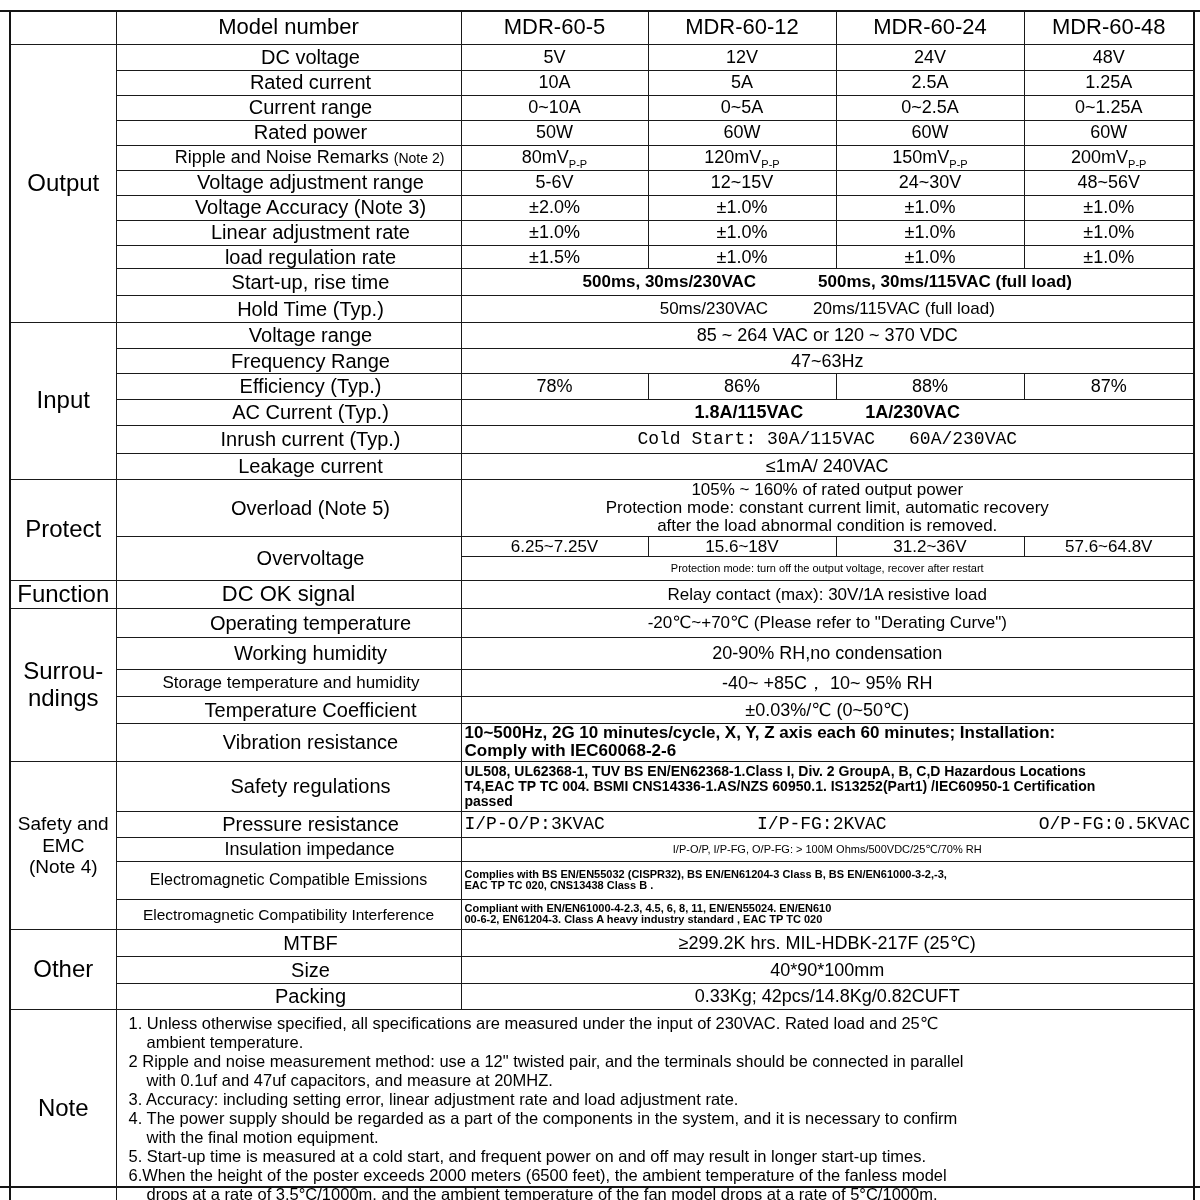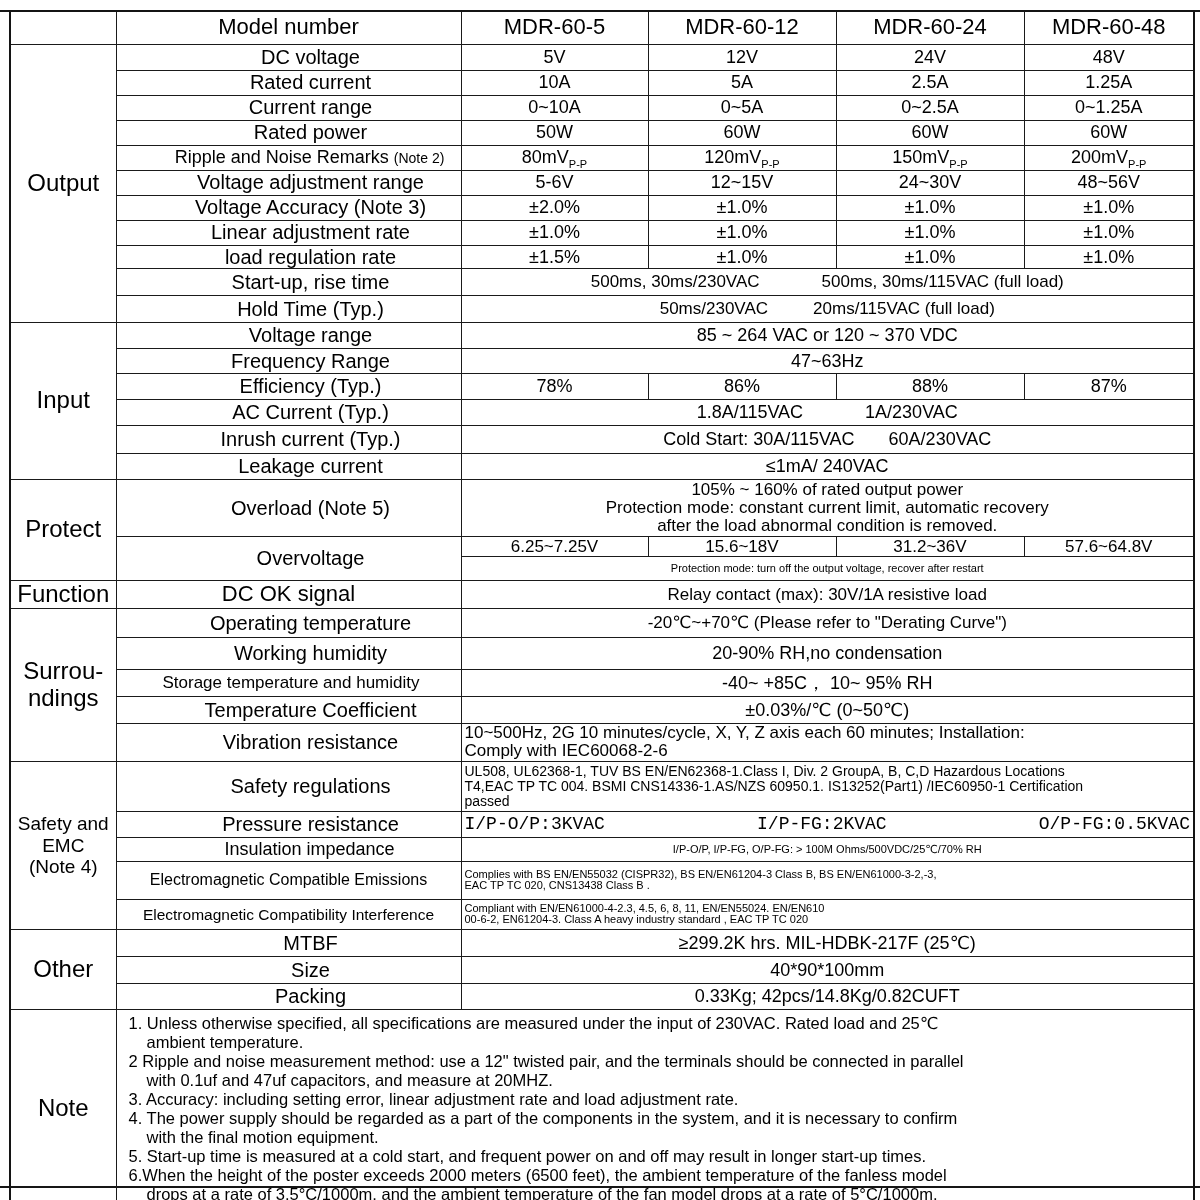--- a/index.html
+++ b/index.html
@@ -21,26 +21,26 @@
   .hdr{font-size:22px;}
   .param{font-size:20px;padding-left:47px;}
   .param-md{font-size:18px;padding-left:45px;}
   .param-sm{font-size:17px;padding-left:8px;}
   .param-xs{font-size:16px;}
   .param-xxs{font-size:15.5px;}
   .val{font-size:18px;}
   .val-md{font-size:17px;}
   .val-sm{font-size:11px;}
   .val-xs{font-size:14px;margin-left:24px;}
-  .left{text-align:left;}
+  .left{text-align:left;font-weight:bold;}
   .pre{white-space:pre-line;}
   .tight{line-height:1.07;}
   .pair{display:flex;justify-content:center;align-items:center;}
-  .gap-lg{gap:62px;}
-  .gap-md{gap:34px;}
+  .gap-lg{gap:62px;font-weight:bold;}
+  .gap-md{gap:34px;font-family:Liberation Mono, monospace;}
   .gap-sm{gap:45px;}
   .spread{display:flex;justify-content:space-between;align-items:center;font-family:Liberation Mono, monospace;}
   sub.pp{font-size:11px;line-height:0;}
   .note-sm{font-size:14px;}
   .note-cell{padding:4px 8px 4px 12px;}
   .note-item{
     font-size:16.5px;line-height:1.15;text-align:left;
     white-space:pre-line;padding-left:18px;text-indent:-18px;
   }
 </style>

